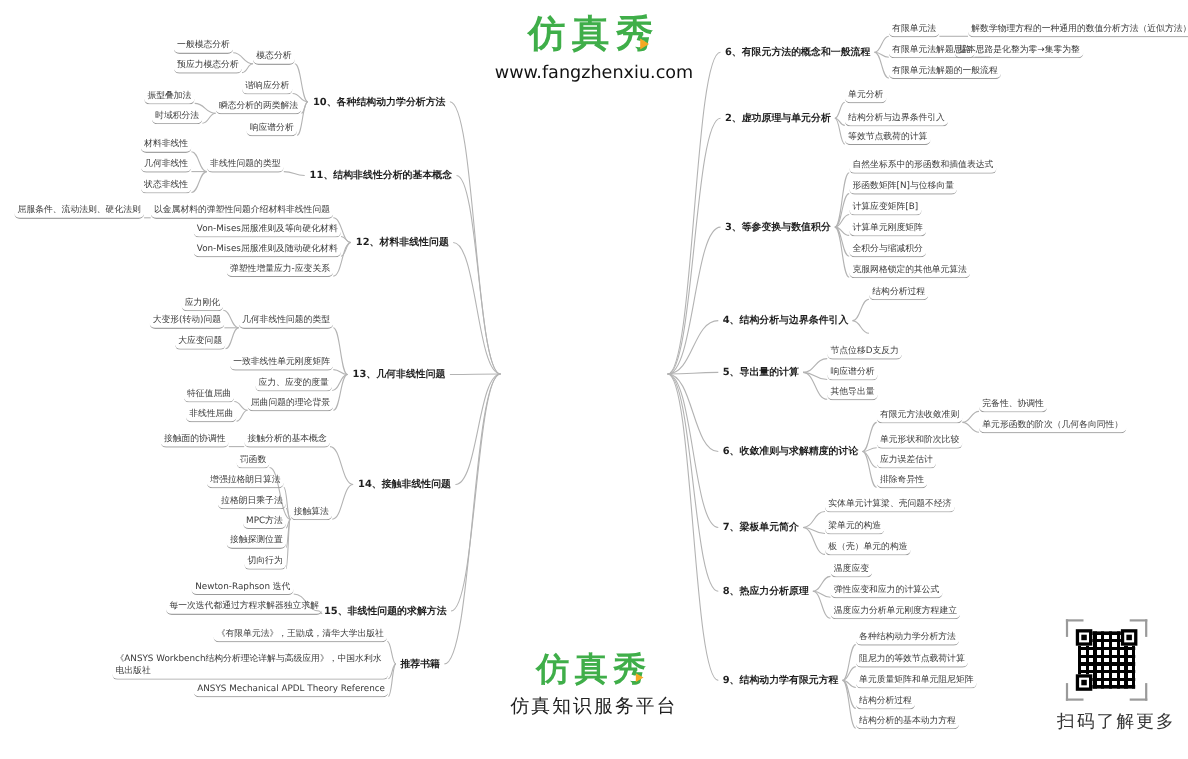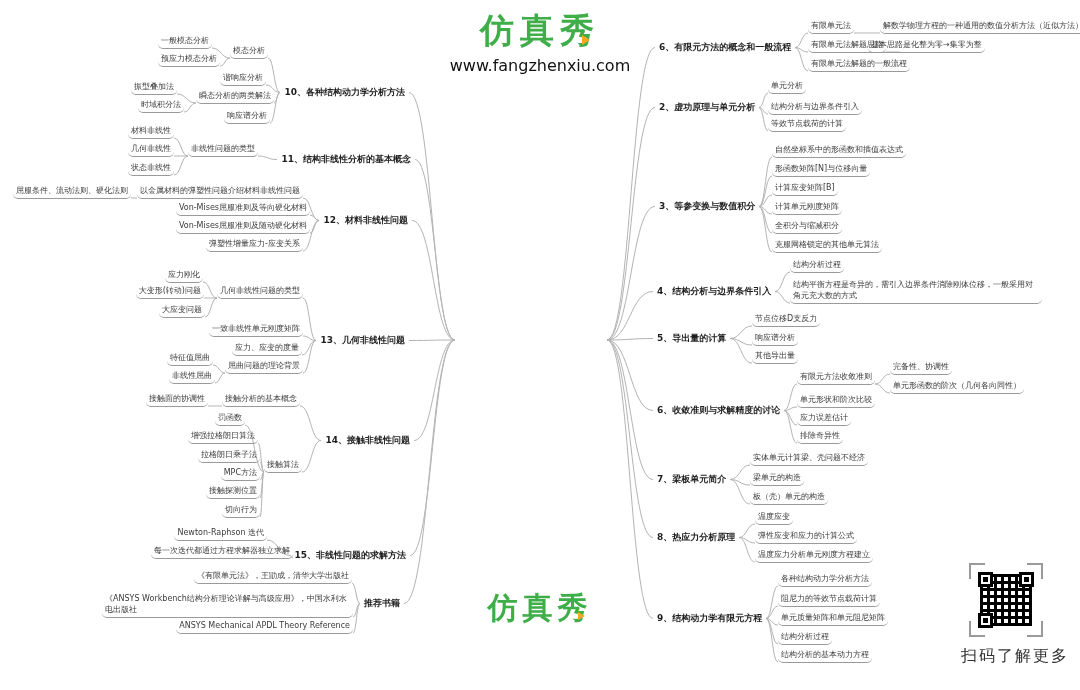--- a/index.html
+++ b/index.html
@@ -146,20 +146,21 @@
       <path d="M 290 555.5 C 278.5 555.5 278.5 540 267 540"></path>
       <path d="M 290 555.5 C 291.5 555.5 291.5 558 293 558"></path>
       <path d="M 360 603.5 C 356 603.5 356 583 352 583"></path>
       <path d="M 360 603.5 C 356.5 603.5 356.5 617 353 617"></path>
       <path d="M 360 603.5 C 356.5 603.5 356.5 633 353 633"></path>
     </svg>
 
   <div class="logo" id="logo-top"><span>仿真秀</span><span class="tri"></span></div>
   <div id="site-url">www.fangzhenxiu.com</div>
   <div class="logo" id="logo-bottom"><span>仿真秀</span><span class="tri"></span></div>
+  <div id="tagline">仿真知识服务平台</div>
 
 
   <div class="nd t" id="rt0" style="left:657px;top:40px">6、有限元方法的概念和一般流程</div>
   <div class="nd t" id="rt1" style="left:657px;top:100px">2、虚功原理与单元分析</div>
   <div class="nd t" id="rt2" style="left:657px;top:199px">3、等参变换与数值积分</div>
   <div class="nd t" id="rt3" style="left:655px;top:284px">4、结构分析与边界条件引入</div>
   <div class="nd t" id="rt4" style="left:655px;top:331px">5、导出量的计算</div>
   <div class="nd t" id="rt5" style="left:655px;top:403px">6、收敛准则与求解精度的讨论</div>
   <div class="nd t" id="rt6" style="left:655px;top:472px">7、梁板单元简介</div>
   <div class="nd t" id="rt7" style="left:655px;top:530px">8、热应力分析原理</div>
@@ -176,21 +177,20 @@
   <div class="nd u" id="r1_2" style="left:768px;top:118px">等效节点载荷的计算</div>
 
   <div class="nd u" id="r2_0" style="left:772px;top:144px">自然坐标系中的形函数和插值表达式</div>
   <div class="nd u" id="r2_1" style="left:772px;top:163px">形函数矩阵[N]与位移向量</div>
   <div class="nd u" id="r2_2" style="left:772px;top:182px">计算应变矩阵[B]</div>
   <div class="nd u" id="r2_3" style="left:772px;top:201px">计算单元刚度矩阵</div>
   <div class="nd u" id="r2_4" style="left:772px;top:220px">全积分与缩减积分</div>
   <div class="nd u" id="r2_5" style="left:772px;top:239px">克服网格锁定的其他单元算法</div>
 
   <div class="nd u" id="r3_0" style="left:790px;top:259px">结构分析过程</div>
-  <div class="nd u w" id="r3_1" style="left:790px;top:278px;width:246px">结构平衡方程是奇异的，需引入边界条件消除刚体位移，一般采用对角元充大数的方式</div>
 
   <div class="nd u" id="r4_0" style="left:752px;top:313px">节点位移D支反力</div>
   <div class="nd u" id="r4_1" style="left:752px;top:332px">响应谱分析</div>
   <div class="nd u" id="r4_2" style="left:752px;top:350px">其他导出量</div>
 
   <div class="nd u" id="r5_0" style="left:797px;top:371px">有限元方法收敛准则</div>
   <div class="nd u" id="r5_0_0" style="left:890px;top:361px">完备性、协调性</div>
   <div class="nd u" id="r5_0_1" style="left:890px;top:380px">单元形函数的阶次（几何各向同性）</div>
   <div class="nd u" id="r5_1" style="left:797px;top:394px">单元形状和阶次比较</div>
   <div class="nd u" id="r5_2" style="left:797px;top:412px">应力误差估计</div>

